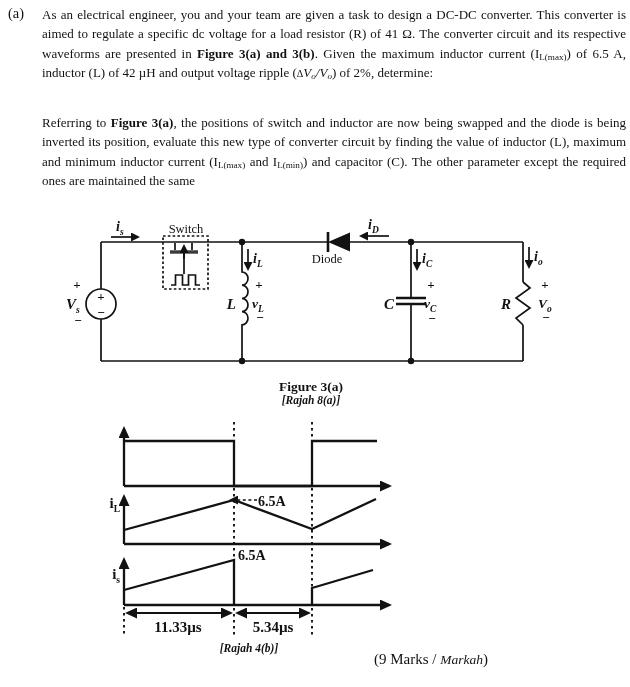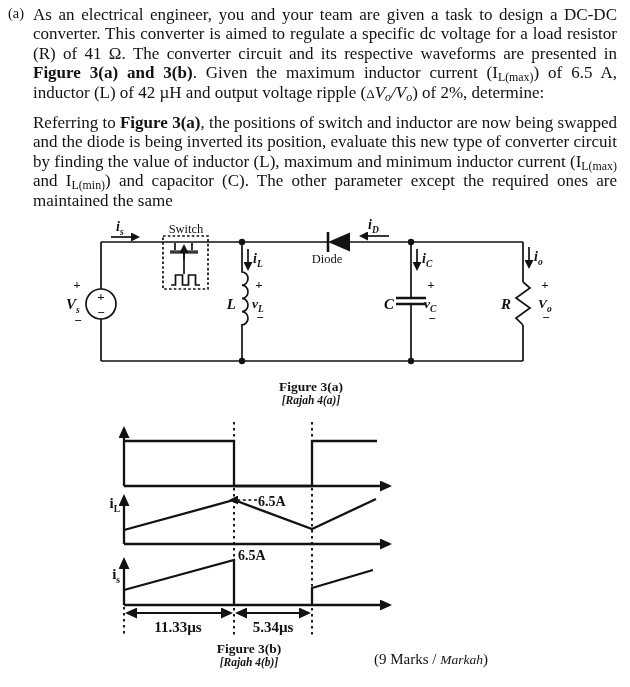--- a/index.html
+++ b/index.html
@@ -1,19 +1,19 @@
 <!DOCTYPE html>
 <html><head>
 <meta charset="utf-8">
 <style>
   html,body{margin:0;padding:0;background:#e8e8e8}
   .page{position:relative;width:630px;height:687px;background:#ffffff;font-family:"Liberation Serif",serif;color:#121212;overflow:hidden}
   .abs{position:absolute}
   .qlabel{position:absolute;left:8px;top:5px;font-size:14.4px}
-  .para{position:absolute;left:33px;width:584px;text-align:justify;font-size:17px;line-height:19.4px}
+  .para{position:absolute;left:42px;width:584px;text-align:justify;font-size:13px;line-height:19.4px}
   .b{font-weight:700}
   .i{font-style:italic}
   .sub{vertical-align:-0.25em;font-size:0.7em;line-height:0}
   .sm{font-size:0.78em}
   .cap{position:absolute;text-align:center}
   .cap .l1{font-weight:700;font-size:13.5px;line-height:14px}
   .cap .l2{font-weight:700;font-style:italic;font-size:11.5px;line-height:13px}
   .marks{position:absolute;font-size:15px}
   svg text{fill:#121212}
   .lab{font-style:italic;font-weight:700;font-size:14px;font-family:"Liberation Serif",serif}
@@ -161,24 +161,23 @@
         <line x1="128" y1="613" x2="230" y2="613" stroke="#121212" stroke-width="1.9" marker-start="url(#arrB)" marker-end="url(#arrB)"></line>
         <line x1="238" y1="613" x2="308" y2="613" stroke="#121212" stroke-width="1.9" marker-start="url(#arrB)" marker-end="url(#arrB)"></line>
       </g>
       <text class="tm" x="178" y="632" text-anchor="middle">11.33µs</text>
       <text class="tm" x="273" y="632" text-anchor="middle">5.34µs</text>
     </g>
   </svg>
 
   <div class="cap" style="left:231px;top:380px;width:160px">
     <div class="l1">Figure 3(a)</div>
-    <div class="l2">[Rajah 4(a)]</div>
+    <div class="l2">[Rajah 8(a)]</div>
   </div>
   <div class="cap" style="left:169px;top:642px;width:160px">
-    <div class="l1">Figure 3(b)</div>
     <div class="l2">[Rajah 4(b)]</div>
   </div>
 
   <div class="marks" style="left:374px;top:651px">
     <span>(9 Marks / </span><span class="i" style="font-size:13.5px">Markah</span><span>)</span>
   </div>
 
 </div>
 
 </body></html>

